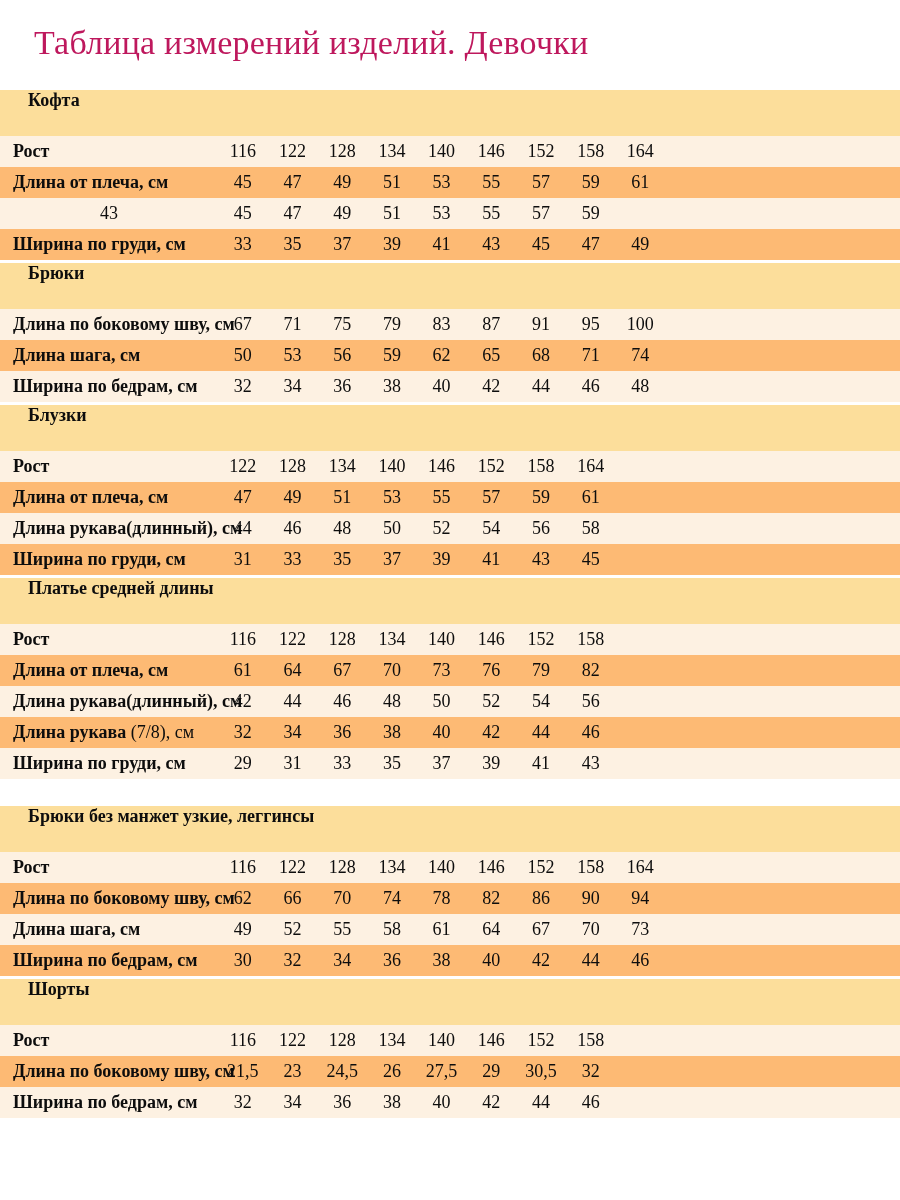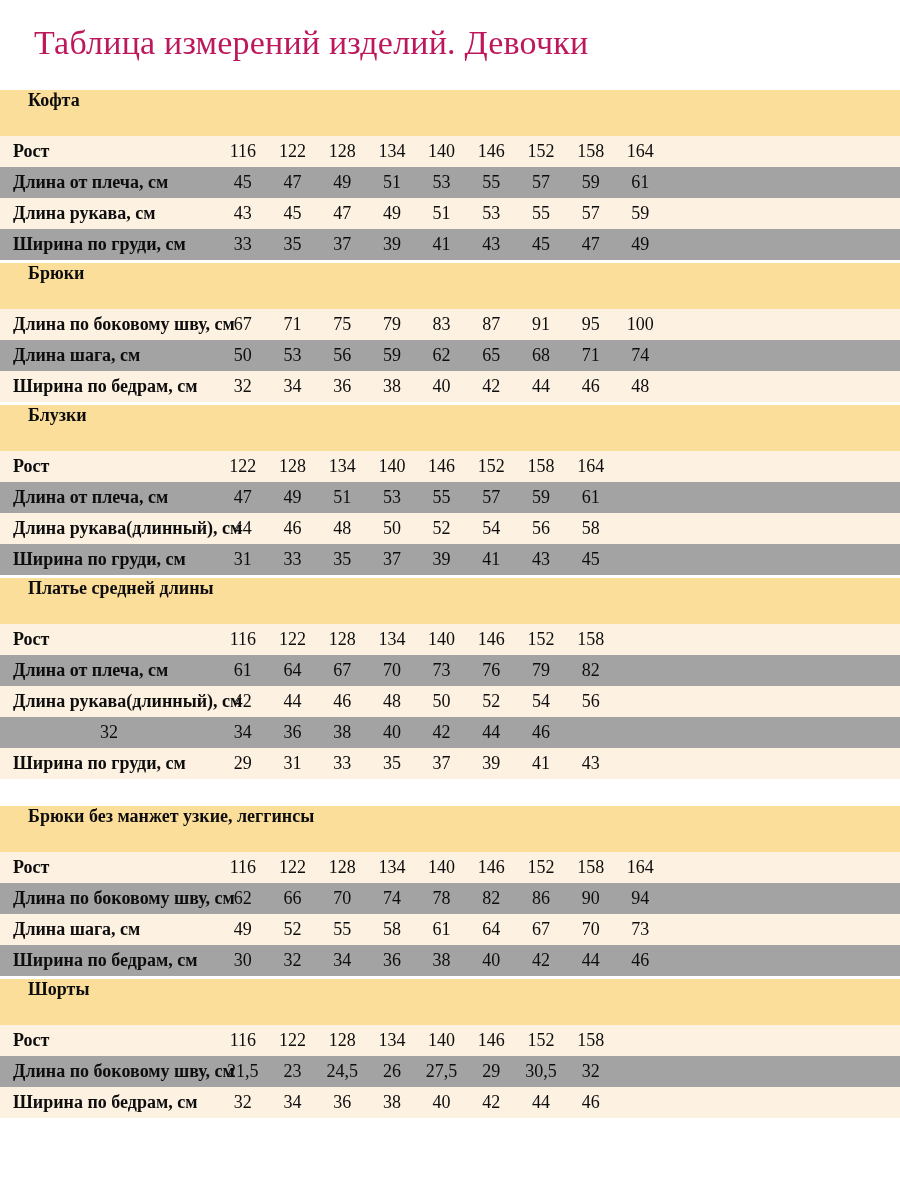--- a/index.html
+++ b/index.html
@@ -38,21 +38,21 @@
     padding-left:28px;
     font-size:18px;
     font-weight:bold;
   }
   .row{
     display:grid;
     grid-template-columns:218px repeat(9,49.7px) 1fr;
     height:var(--row-h);
     align-items:center;
     font-size:18px;
-    background:#a3a3a3;
+    background:#fdba74;
   }
   .row.stripe{background:var(--stripe);}
   .cell{overflow:visible;}
   .cell.label{
     padding-left:13px;
     font-weight:bold;
     white-space:nowrap;
   }
   .cell.label .light{font-weight:normal;}
   .cell.val{text-align:center;font-weight:normal;}
@@ -88,21 +88,20 @@
         <div class="cell val">47</div>
         <div class="cell val">49</div>
         <div class="cell val">51</div>
         <div class="cell val">53</div>
         <div class="cell val">55</div>
         <div class="cell val">57</div>
         <div class="cell val">59</div>
         <div class="cell val">61</div>
       </div>
       <div class="row stripe">
-        <div class="cell label"><span>Длина рукава, см</span><span class="light"></span></div>
         <div class="cell val">43</div>
         <div class="cell val">45</div>
         <div class="cell val">47</div>
         <div class="cell val">49</div>
         <div class="cell val">51</div>
         <div class="cell val">53</div>
         <div class="cell val">55</div>
         <div class="cell val">57</div>
         <div class="cell val">59</div>
       </div>
@@ -240,20 +239,21 @@
         <div class="cell val">42</div>
         <div class="cell val">44</div>
         <div class="cell val">46</div>
         <div class="cell val">48</div>
         <div class="cell val">50</div>
         <div class="cell val">52</div>
         <div class="cell val">54</div>
         <div class="cell val">56</div>
       </div>
       <div class="row">
+        <div class="cell label"><span>Длина рукава</span><span class="light"> (7/8), см</span></div>
         <div class="cell val">32</div>
         <div class="cell val">34</div>
         <div class="cell val">36</div>
         <div class="cell val">38</div>
         <div class="cell val">40</div>
         <div class="cell val">42</div>
         <div class="cell val">44</div>
         <div class="cell val">46</div>
       </div>
       <div class="row stripe">

